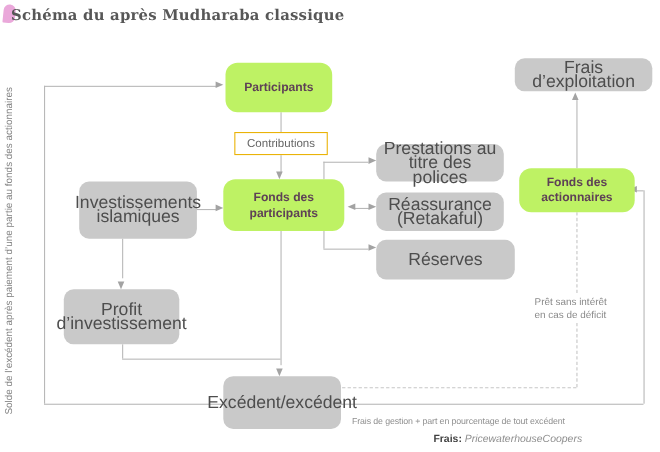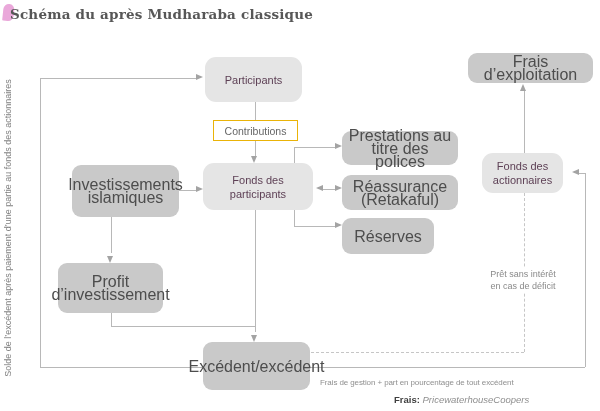--- a/index.html
+++ b/index.html
@@ -9,35 +9,35 @@
   }
   
   .title-mark{position:absolute;left:3px;top:4px;width:11px;height:17px;
     background:#eaa8da;border-radius:6px 6px 6px 1px;transform:rotate(6deg);}
   .page-title{position:absolute;left:10px;top:6px;font-family:"DejaVu Serif","Liberation Serif",serif;
     font-weight:bold;font-size:13.5px;color:#575757;letter-spacing:.2px;}
   
   .node{position:absolute;display:flex;align-items:center;justify-content:center;
     text-align:center;box-sizing:border-box;padding:2px 4px;}
   .node.gray{background:#c9c9c9;color:#4d4d4d;border-radius:9px;font-size:16px;line-height:13px;}
-  .node.pink{background:#e5e5e5;color:#5e4156;font-weight:normal;border-radius:11px;font-size:11px;line-height:14px;}
+  .node.pink{background:#bef264;color:#5e4156;font-weight:bold;border-radius:11px;font-size:11px;line-height:14px;}
   .node.white{background:#ffffff;border:1px solid #eab308;color:#666666;font-size:10.5px;line-height:12px;border-radius:0;}
   
   .ln{position:absolute;background:#b8b8b8;}
   .dash-v{position:absolute;width:0;border-left:1px dashed #c6c6c6;}
   .dash-h{position:absolute;height:0;border-top:1px dashed #c6c6c6;}
   .ar{position:absolute;width:0;height:0;}
   .ar.right{border-top:3.5px solid transparent;border-bottom:3.5px solid transparent;border-left:7px solid #a3a3a3;}
   .ar.left{border-top:3.5px solid transparent;border-bottom:3.5px solid transparent;border-right:7px solid #a3a3a3;}
   .ar.down{border-left:3.5px solid transparent;border-right:3.5px solid transparent;border-top:7px solid #a3a3a3;}
   .ar.up{border-left:3.5px solid transparent;border-right:3.5px solid transparent;border-bottom:7px solid #a3a3a3;}
   
   .rotated-label{position:absolute;left:-143px;top:214px;width:320px;height:28px;
     transform:rotate(-90deg);text-align:center;font-size:9px;line-height:11px;color:#808080;}
-  .pret-label{position:absolute;left:486px;top:268px;width:74px;text-align:center;
+  .pret-label{position:absolute;left:486px;top:268px;width:74px;
     font-size:9px;line-height:12px;color:#8a8a8a;background:#ffffff;}
   .frais-gestion-label{position:absolute;left:320px;top:378px;white-space:nowrap;
     font-size:8px;letter-spacing:-0.1px;color:#8f8f8f;}
   .source-line{position:absolute;left:394px;top:394px;font-size:9.5px;color:#8f8f8f;}
   .source-line .src{font-weight:bold;color:#3f3f3f;font-style:normal;}
   .source-line .val{font-style:italic;color:#8f8f8f;}
 </style>
 </head>
 <body>
 
@@ -114,25 +114,25 @@
   </div>
 
   <div class="node gray" style="left:342px;top:131px;width:116px;height:34px">
     <span>Prestations au titre des polices</span>
   </div>
 
   <div class="node gray" style="left:342px;top:175px;width:116px;height:35px">
     <span>Réassurance (Retakaful)</span>
   </div>
 
-  <div class="node gray" style="left:342px;top:218px;width:92px;height:36px">
+  <div class="node gray" style="left:342px;top:218px;width:126px;height:36px">
     <span>Réserves</span>
   </div>
 
-  <div class="node pink" style="left:482px;top:153px;width:81px;height:40px">
+  <div class="node pink" style="left:472px;top:153px;width:105px;height:40px">
     <span>Fonds des actionnaires</span>
   </div>
 
   <div class="node gray" style="left:468px;top:53px;width:125px;height:30px">
     <span>Frais d’exploitation</span>
   </div>
 
   <div class="node gray" style="left:203px;top:342px;width:107px;height:48px">
     <span>Excédent/excédent</span>
   </div>

